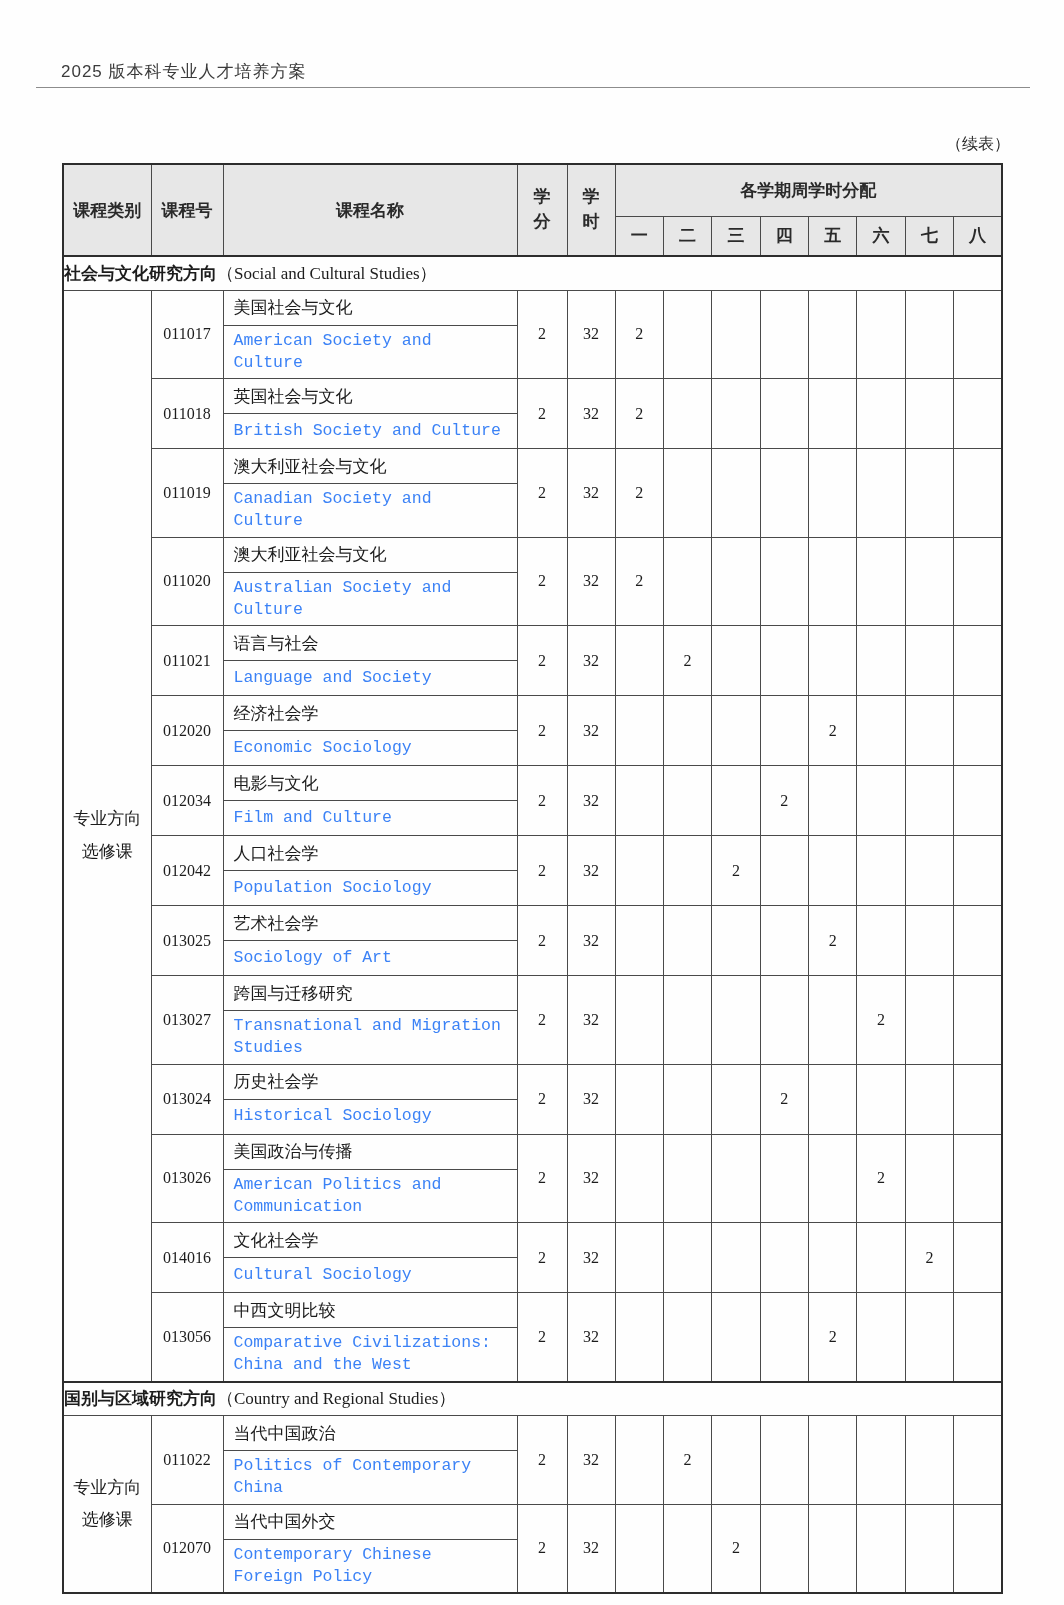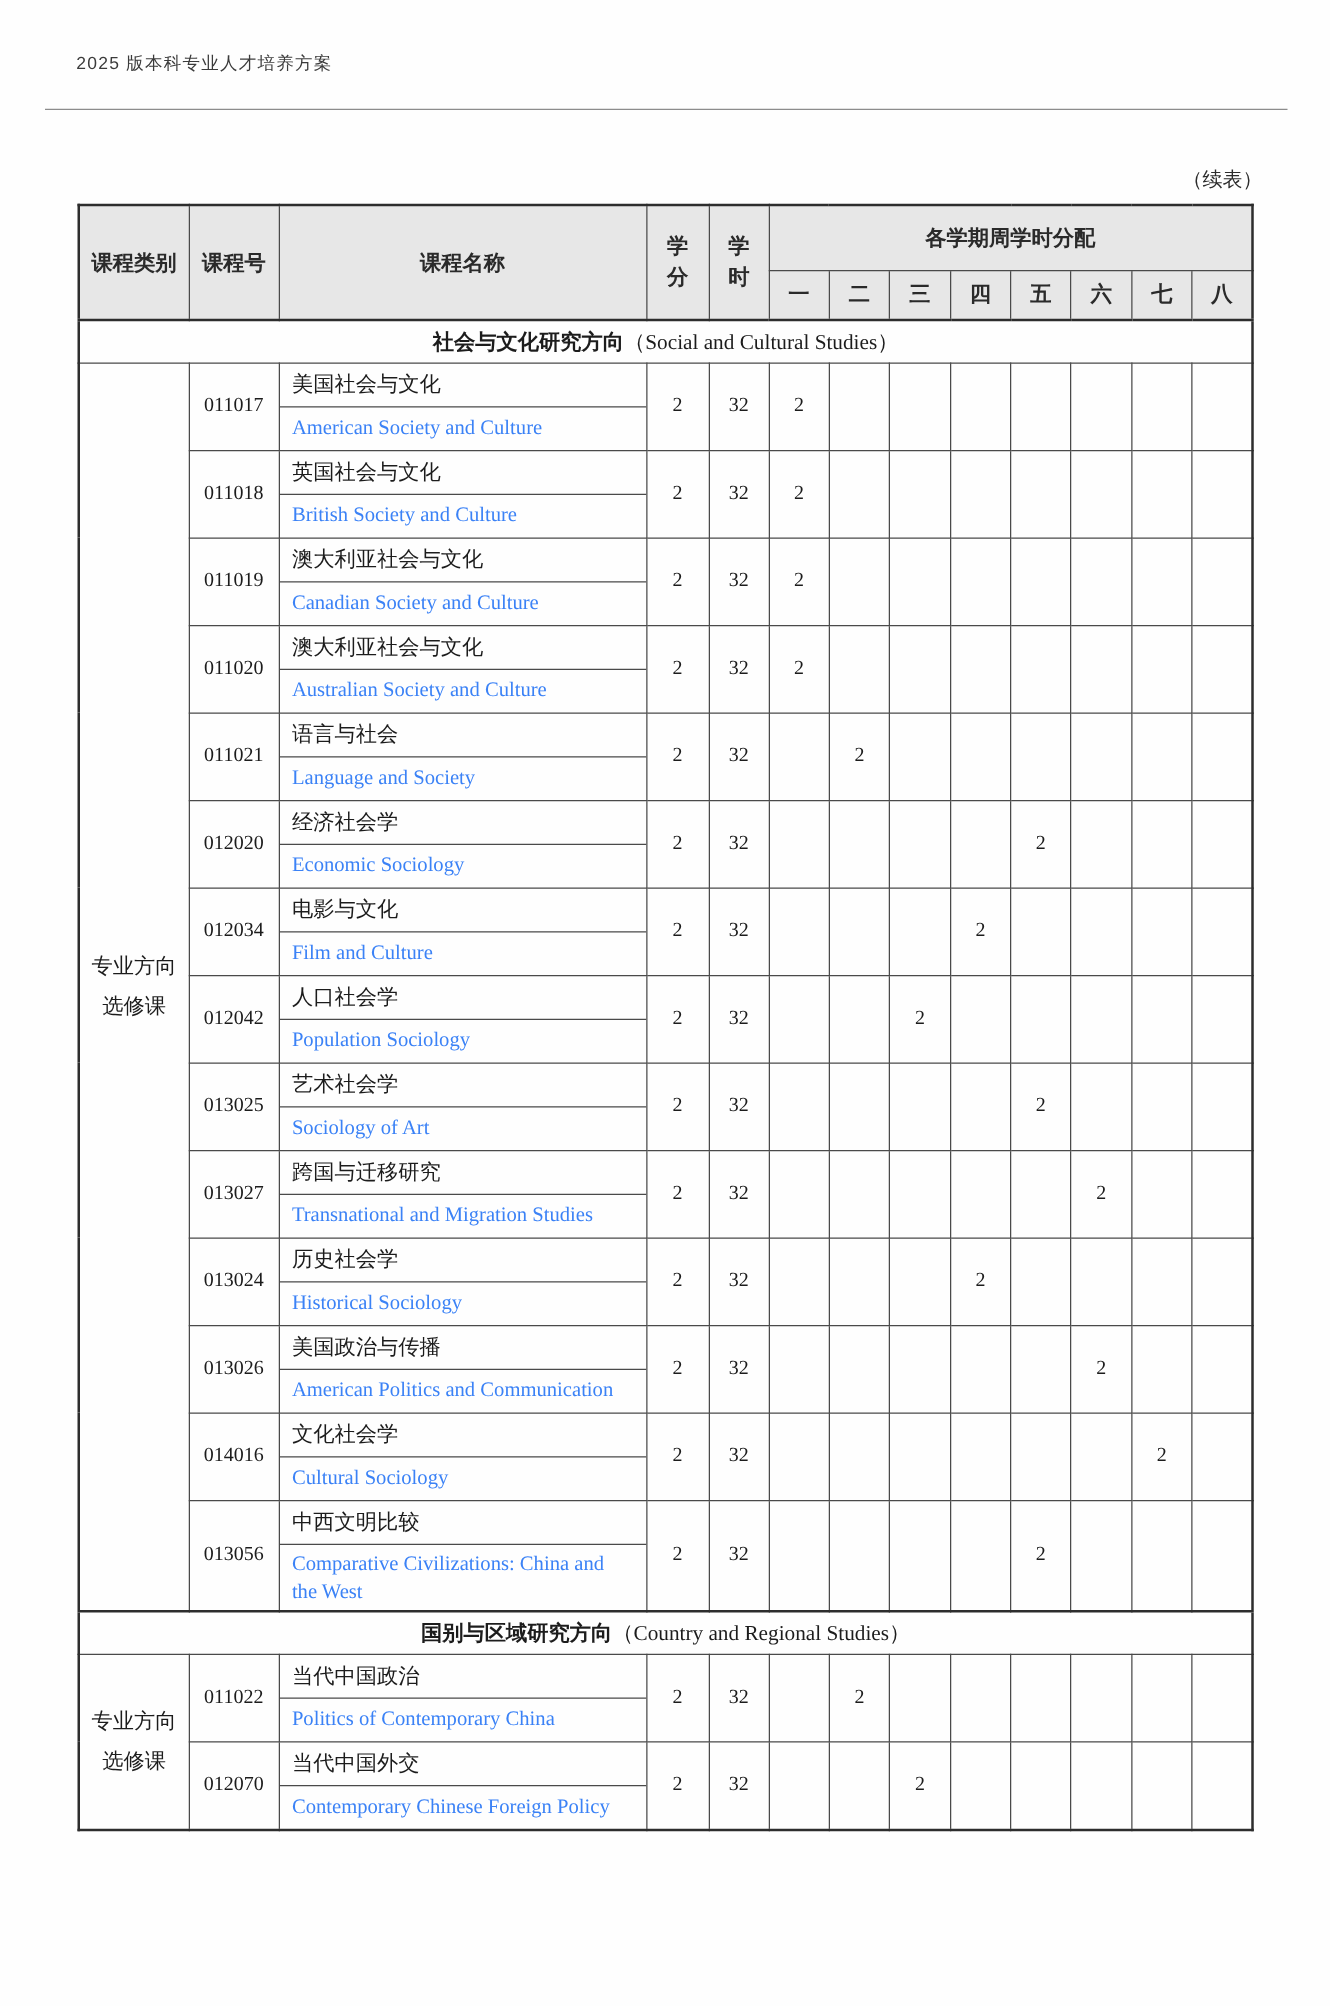--- a/index.html
+++ b/index.html
@@ -11,23 +11,23 @@
     position: relative;
     font-family: "Liberation Serif", serif;
     color: #222;
     overflow: hidden;
   }
 
   
   .doc-title {
     position: absolute;
     left: 61px;
-    top: 42px;
+    top: 60px;
     font-family: "Liberation Sans", sans-serif;
-    font-size: 14px;
+    font-size: 17px;
     letter-spacing: 1px;
     color: #3b3b3b;
   }
   .doc-rule {
     position: absolute;
     left: 36px;
     right: 34px;
     top: 87px;
     border-top: 1.5px solid #8c8c8c;
   }
@@ -77,39 +77,39 @@
     width: 1.25em;
     margin: 0 auto;
     line-height: 1.45;
     word-break: break-all;
   }
 
   tr.section-row td {
     border-top: 2px solid #2d2d2d;
     border-bottom: 1px solid #4a4a4a;
     height: 34px;
-    text-align: center;
+    text-align: left;
     padding: 2px 0;
   }
   .sec-cn { font-weight: bold; font-size: 17px; color: #1c1c1c; }
   .sec-en { font-size: 17px; color: #1c1c1c; }
 
   td.cat {
     text-align: center;
     font-size: 17px;
     line-height: 1.9;
     padding: 0 9px;
     color: #1c1c1c;
   }
   td.code {
     text-align: center;
     font-size: 16px;
     color: #1c1c1c;
   }
-  td.name { padding: 0; }
+  td.name { padding: 0; font-family: Liberation Mono, monospace; }
   td.name .cn {
     min-height: 35px;
     display: flex;
     align-items: center;
     padding: 3px 10px;
     font-size: 17px;
     border-bottom: 1px solid #4a4a4a;
     color: #1c1c1c;
   }
   td.name .en {

